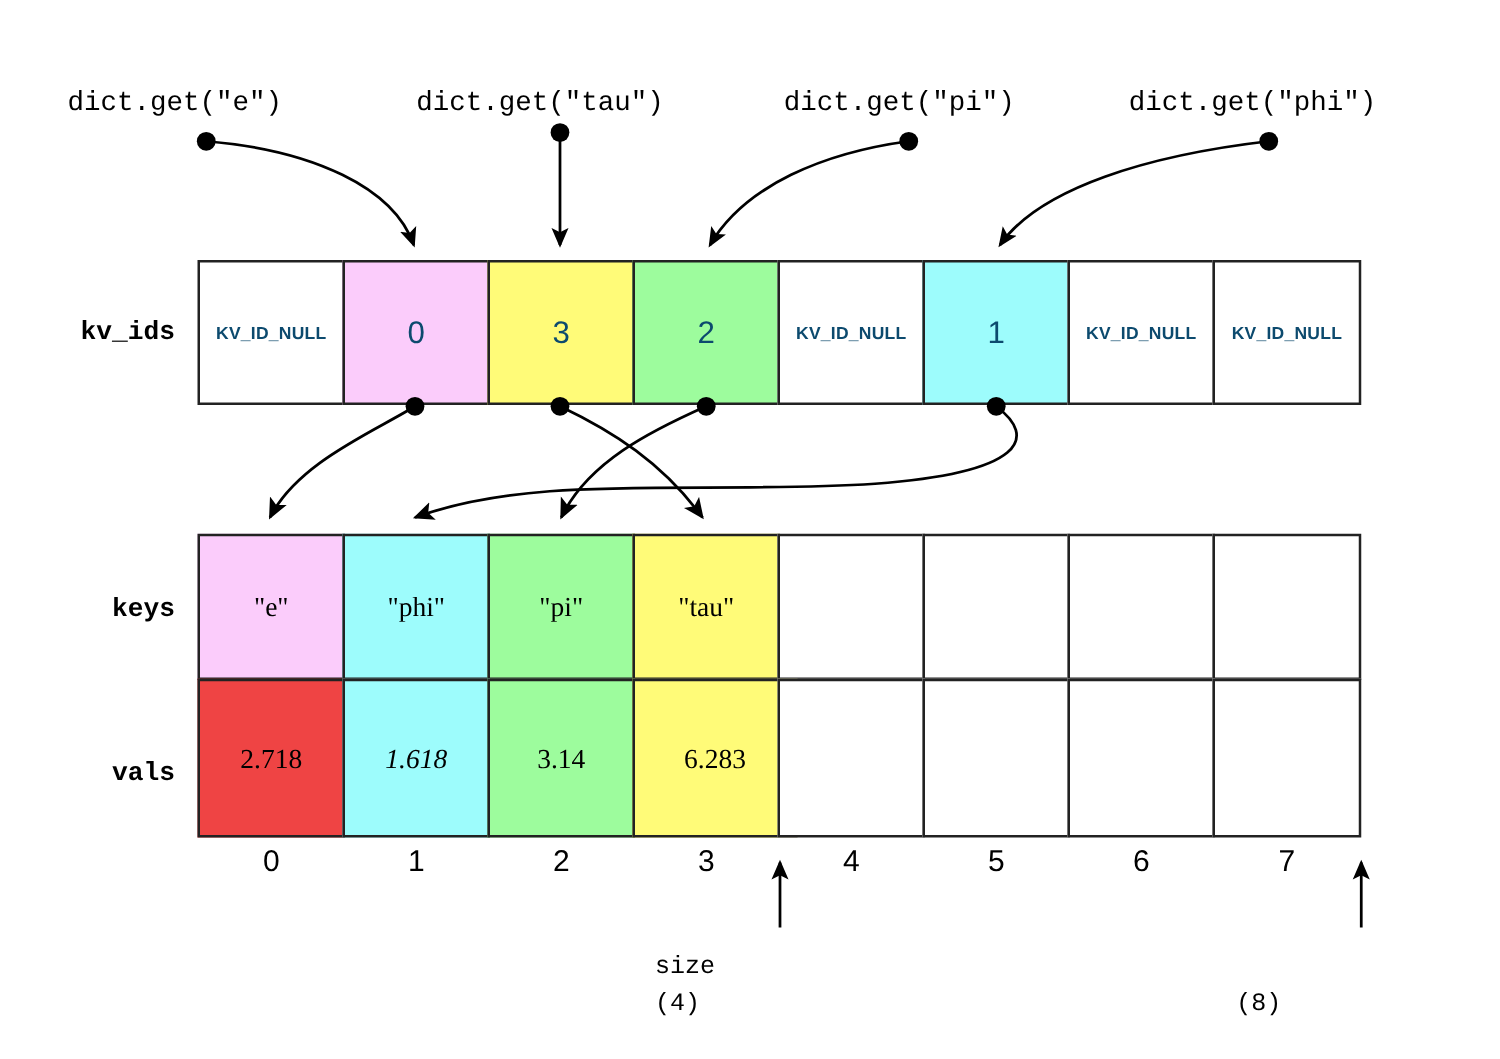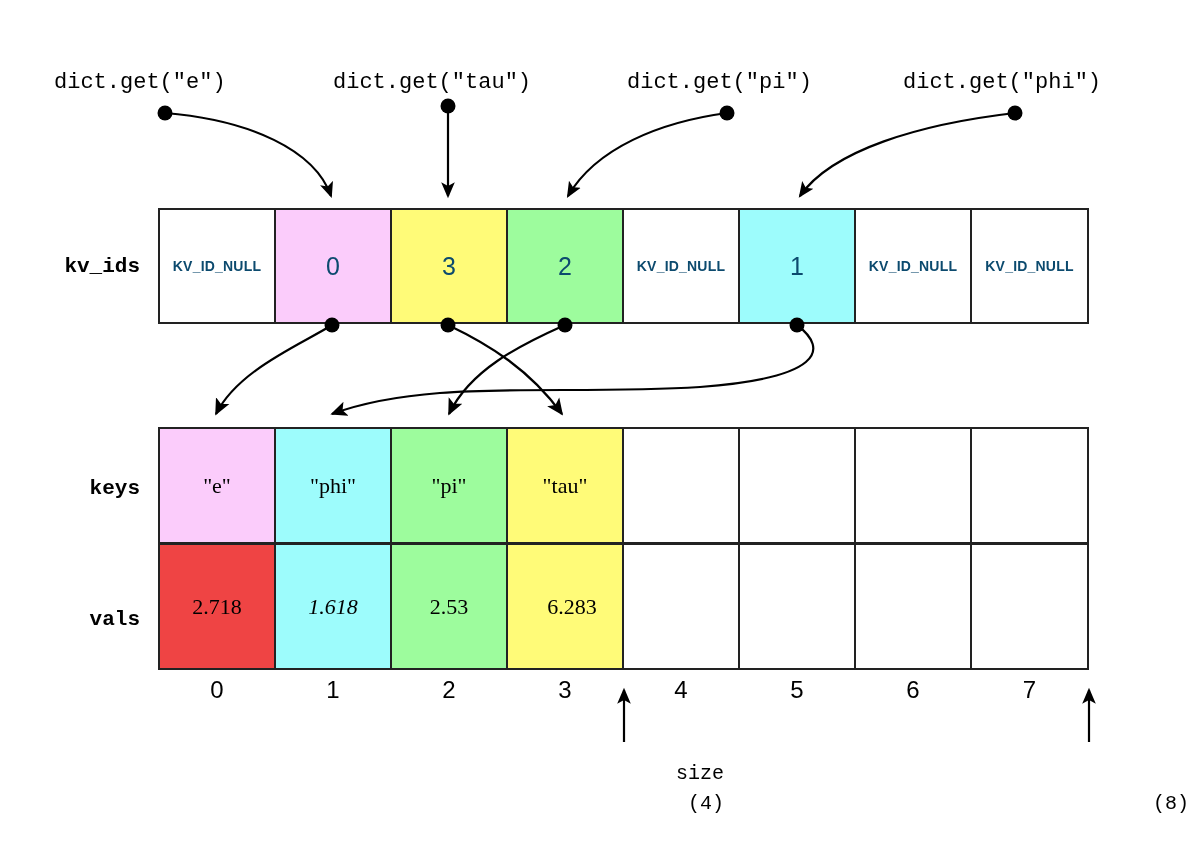--- a/index.html
+++ b/index.html
@@ -68,21 +68,21 @@
     font-family: "Liberation Sans", sans-serif;
     font-size: 24px;
     color: #000;
     text-align: center;
   }
   .marker-label {
     position: absolute;
     font-family: "Liberation Mono", monospace;
     font-size: 20px;
     color: #000;
-    text-align: right;
+    text-align: left;
     white-space: nowrap;
   }
 </style>
 </head>
 <body>
 
 <div id="canvas">
 
   <div class="call-label" style="left:54px; top:70px;">dict.get("e")</div>
   <div class="call-label" style="left:333px; top:70px;">dict.get("tau")</div>
@@ -106,21 +106,21 @@
   <div class="cell cell-serif" style="left:274px; top:427px; width:118px; height:117px; background:#9dfcfc;">"phi"</div>
   <div class="cell cell-serif" style="left:390px; top:427px; width:118px; height:117px; background:#9dfc9d;">"pi"</div>
   <div class="cell cell-serif" style="left:506px; top:427px; width:118px; height:117px; background:#fffb78;">"tau"</div>
   <div class="cell cell-serif" style="left:622px; top:427px; width:118px; height:117px; background:#ffffff;"></div>
   <div class="cell cell-serif" style="left:738px; top:427px; width:118px; height:117px; background:#ffffff;"></div>
   <div class="cell cell-serif" style="left:854px; top:427px; width:118px; height:117px; background:#ffffff;"></div>
   <div class="cell cell-serif" style="left:970px; top:427px; width:119px; height:117px; background:#ffffff;"></div>
 
   <div class="cell cell-serif" style="left:158px; top:543px; width:118px; height:127px; background:#ef4444;">2.718</div>
   <div class="cell cell-serif" style="left:274px; top:543px; width:118px; height:127px; background:#9dfcfc;font-style:italic;">1.618</div>
-  <div class="cell cell-serif" style="left:390px; top:543px; width:118px; height:127px; background:#9dfc9d;">2.53</div>
+  <div class="cell cell-serif" style="left:390px; top:543px; width:118px; height:127px; background:#9dfc9d;">3.14</div>
   <div class="cell cell-serif" style="left:506px; top:543px; width:132px; height:127px; background:#fffb78;">6.283</div>
   <div class="cell cell-serif" style="left:622px; top:543px; width:118px; height:127px; background:#ffffff;"></div>
   <div class="cell cell-serif" style="left:738px; top:543px; width:118px; height:127px; background:#ffffff;"></div>
   <div class="cell cell-serif" style="left:854px; top:543px; width:118px; height:127px; background:#ffffff;"></div>
   <div class="cell cell-serif" style="left:970px; top:543px; width:119px; height:127px; background:#ffffff;"></div>
 
   <div class="idx-label" style="left:158px; top:676px; width:118px;">0</div>
   <div class="idx-label" style="left:274px; top:676px; width:118px;">1</div>
   <div class="idx-label" style="left:390px; top:676px; width:118px;">2</div>
   <div class="idx-label" style="left:506px; top:676px; width:118px;">3</div>

